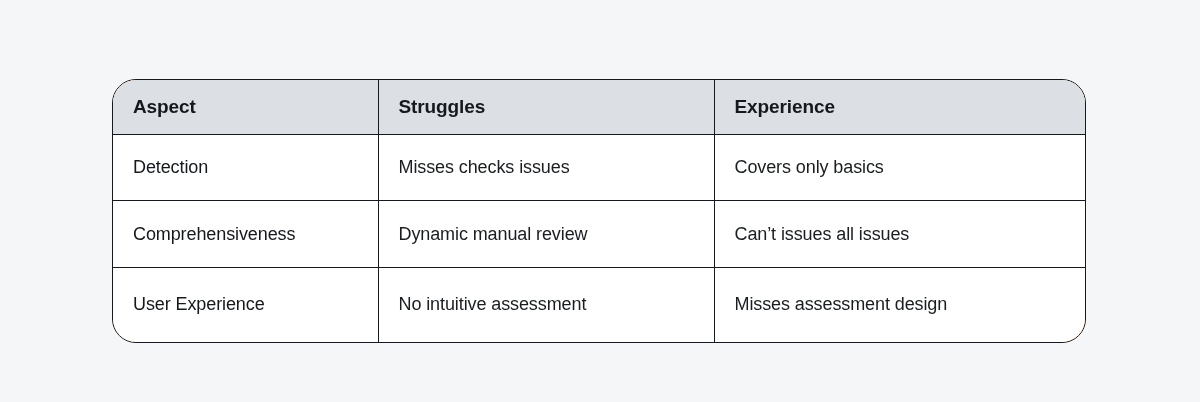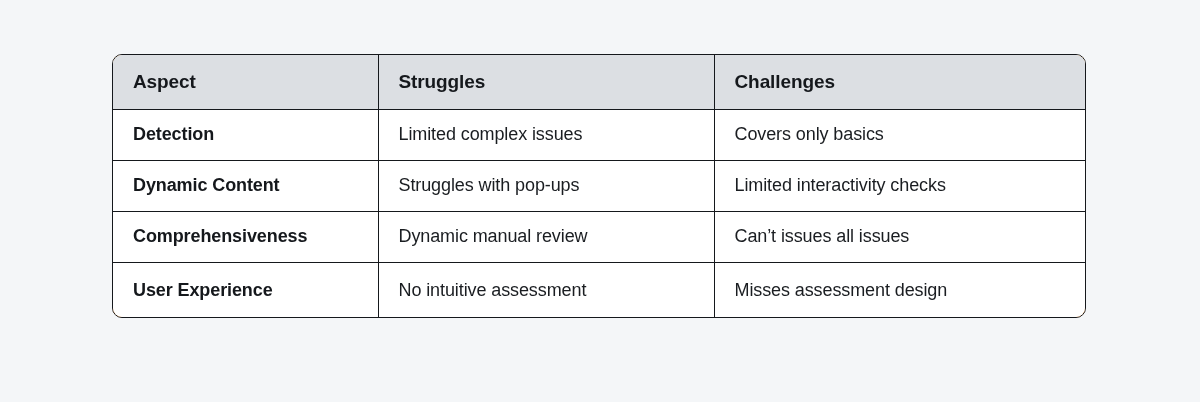--- a/index.html
+++ b/index.html
@@ -17,25 +17,25 @@
   .page {
     position: relative;
     width: 1200px;
     height: 402px;
     box-sizing: border-box;
   }
 
   .table-wrap {
     position: absolute;
     left: 112px;
-    top: 54px;
+    top: 79px;
     width: 974px;
     height: 264px;
     border: 1.6px solid #15181c;
-    border-radius: 10px;
+    border-radius: 24px;
     background: #fdba74;
     overflow: hidden;
     box-sizing: border-box;
   }
 
   table.data-table {
     border-collapse: collapse;
     table-layout: fixed;
     width: 100%;
     height: 100%;
@@ -88,53 +88,48 @@
     box-sizing: border-box;
   }
   tbody td:last-child {
     border-right: none;
   }
   tbody tr:last-child td {
     border-bottom: none;
   }
 
   tbody td.aspect-cell {
-    font-weight: bold;
+    font-weight: normal;
     color: #15181c;
   }
 </style>
 </head>
 <body>
 
 <div class="page">
 
   <div class="table-wrap">
     <table class="data-table">
       <colgroup>
         <col class="c1">
         <col class="c2">
         <col class="c3">
       </colgroup>
       <thead>
         <tr class="header-row">
           <th>Aspect</th>
           <th>Struggles</th>
-          <th>Challenges</th>
+          <th>Experience</th>
         </tr>
       </thead>
       <tbody>
         <tr>
           <td class="aspect-cell">Detection</td>
-          <td>Limited complex issues</td>
+          <td>Misses checks issues</td>
           <td>Covers only basics</td>
-        </tr>
-        <tr>
-          <td class="aspect-cell">Dynamic Content</td>
-          <td>Struggles with pop-ups</td>
-          <td>Limited interactivity checks</td>
         </tr>
         <tr>
           <td class="aspect-cell">Comprehensiveness</td>
           <td>Dynamic manual review</td>
           <td>Can’t issues all issues</td>
         </tr>
         <tr>
           <td class="aspect-cell">User Experience</td>
           <td>No intuitive assessment</td>
           <td>Misses assessment design</td>

